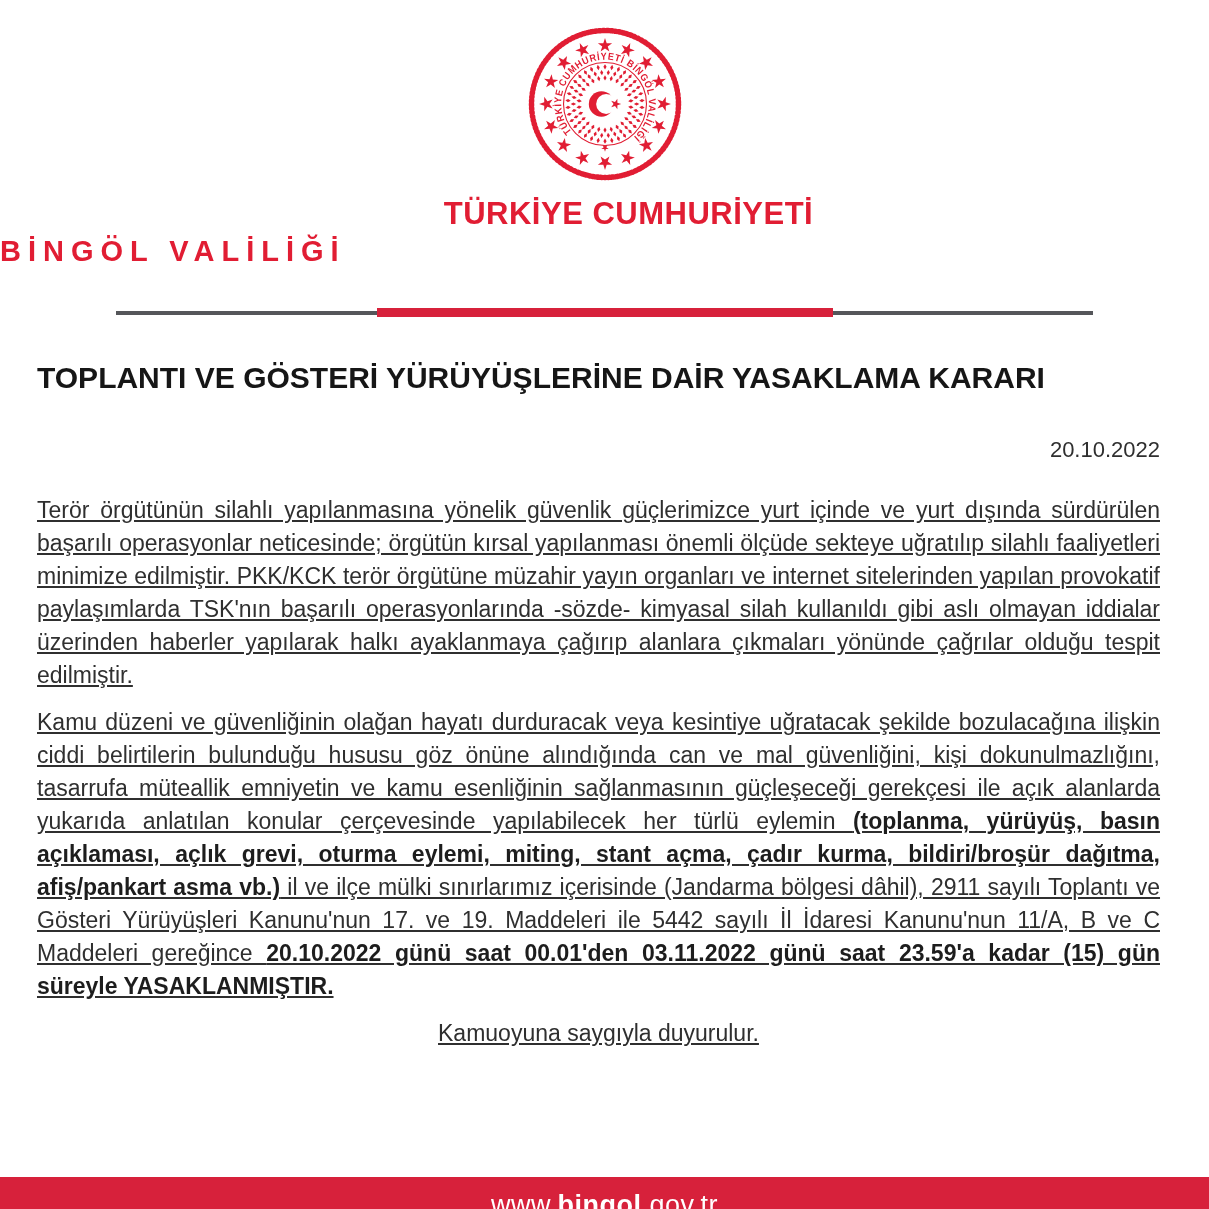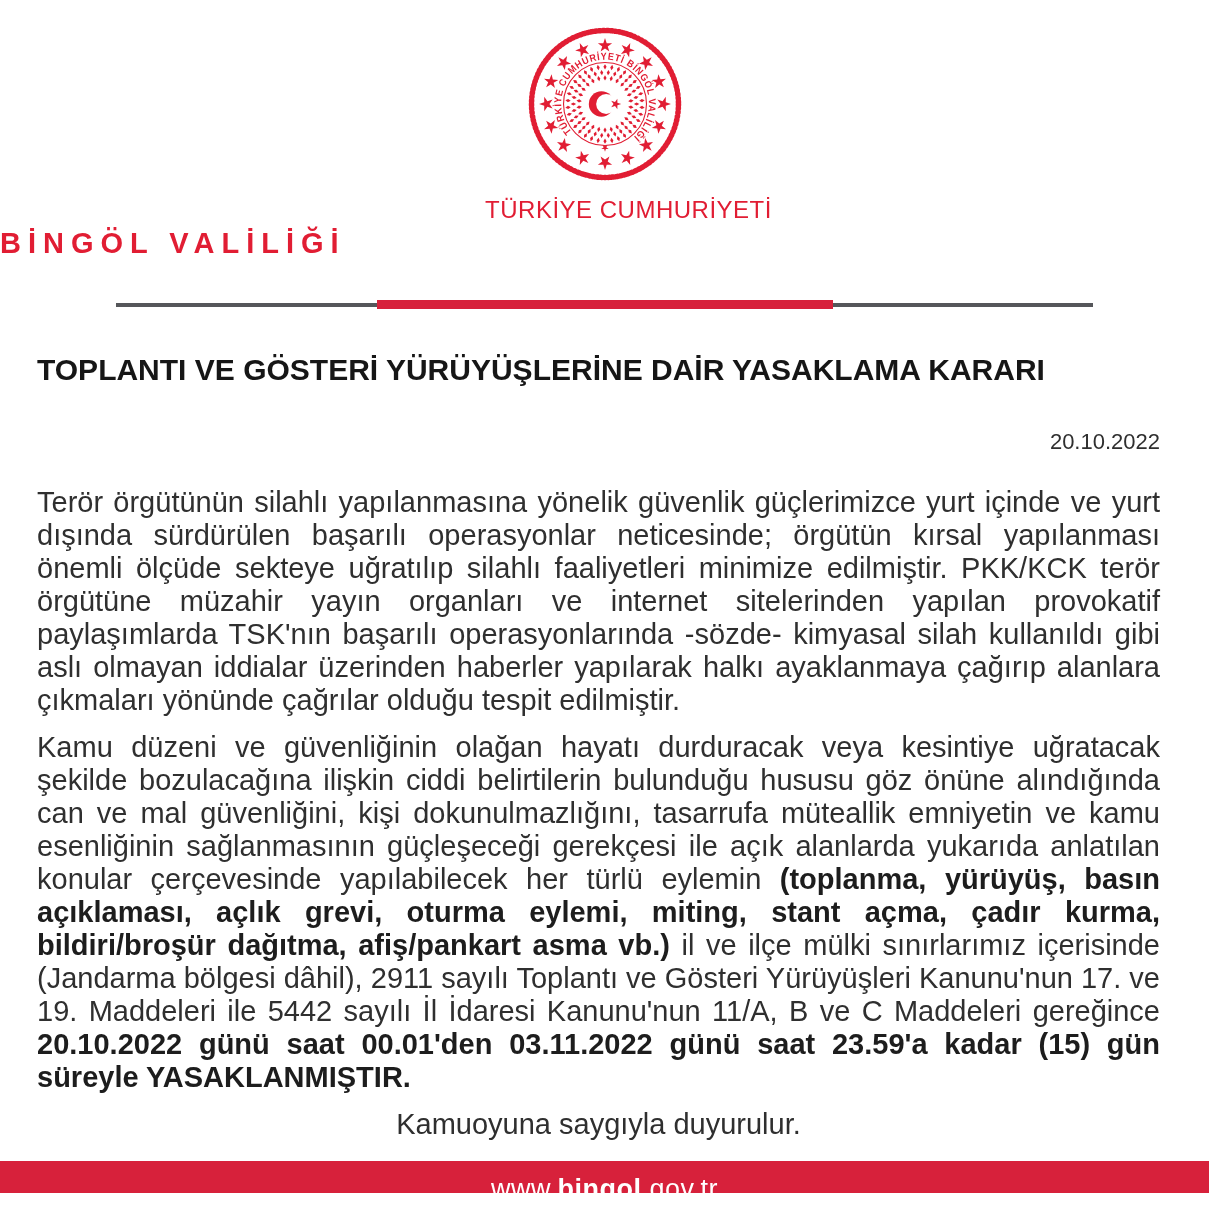--- a/index.html
+++ b/index.html
@@ -23,23 +23,23 @@
   
   .seal-wrap{
     width:158px;height:158px;
     margin:25px auto 0 auto;
   }
   .seal-wrap svg{width:158px;height:158px;display:block;}
   .org-line1{
     margin-top:13px;
     text-align:center;
     color:var(--brand-red);
-    font-size:24px;
+    font-size:31px;
     letter-spacing:0.5px;
-    font-weight:normal;
+    font-weight:bold;
     padding-left:48px;
   }
   .org-line2{
     margin-top:3px;
     text-align:left;
     color:var(--brand-red);
     font-size:29px;
     font-weight:bold;
     letter-spacing:7px;
   }
@@ -69,32 +69,33 @@
     letter-spacing:0px;
   }
   .doc-date{
     margin-top:42px;
     text-align:right;
     font-size:22px;
     color:var(--ink);
   }
   .doc-par{
     margin-top:14px;
-    font-size:29px;
+    font-size:23px;
     line-height:33px;
     color:var(--ink);
     text-align:justify;
     text-justify:inter-word;
+    text-decoration:underline;
   }
   .doc-par.first{margin-top:31px;}
   .doc-par b{font-weight:bold;color:#1d1d1d;}
   .doc-par.closing{text-align:center;}
   
   footer{
-    position:absolute;left:0;bottom:16px;
+    position:absolute;left:0;bottom:0;
     width:100%;height:32px;
     background:var(--footer-red);
     overflow:visible;
     text-align:center;
   }
   .footer-url{
     display:inline-block;
     padding-top:13px;
     color:#ffffff;
     font-size:27px;

